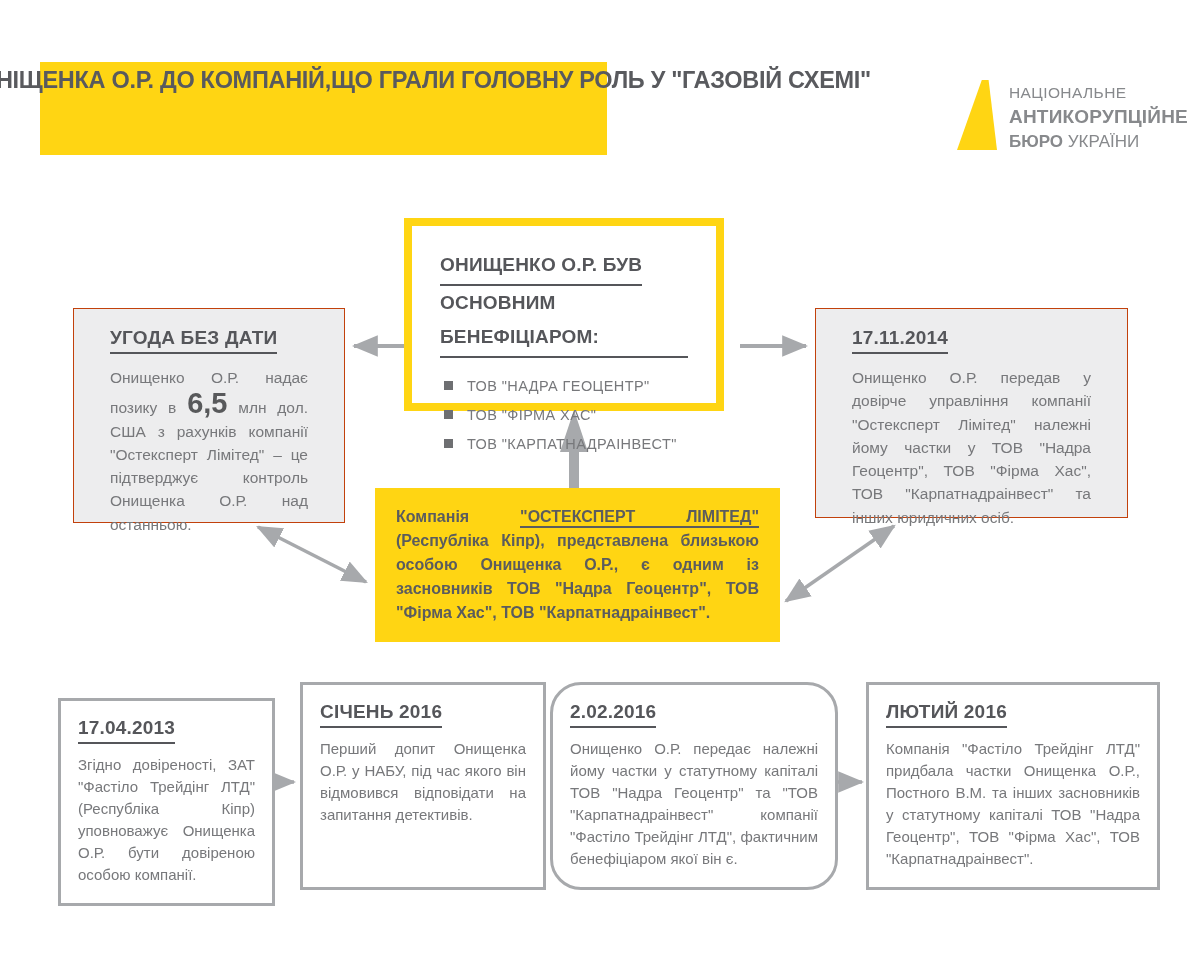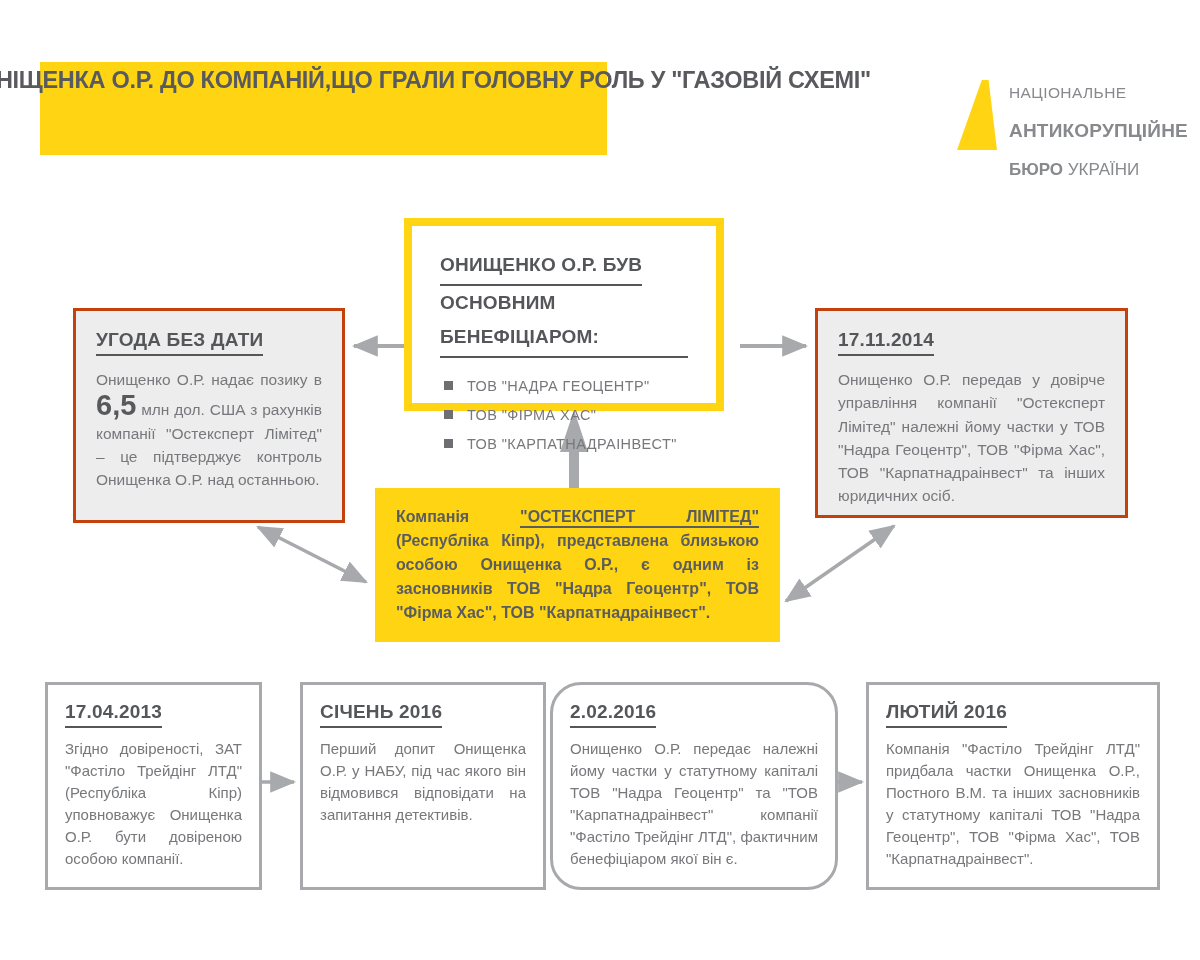--- a/index.html
+++ b/index.html
@@ -16,21 +16,21 @@
   .title-bar .line{
     font-size:23.5px;font-weight:bold;color:#595A5E;line-height:36px;letter-spacing:-0.3px;
     white-space:nowrap;
   }
   .logo{position:absolute;left:957px;top:80px;display:flex;align-items:flex-start;}
   .logo-mark{
     width:40px;height:70px;background:#FFD513;
     clip-path:polygon(62% 0, 79% 0, 100% 100%, 0 100%);
     margin-right:12px;
   }
-  .logo-text{display:flex;flex-direction:column;gap:18px;padding-top:4px;color:#87898C;}
+  .logo-text{display:flex;flex-direction:column;gap:4px;padding-top:4px;color:#87898C;}
   .logo-text .l1{font-size:15.5px;font-weight:normal;letter-spacing:0.4px;}
   .logo-text .l2{font-size:19px;font-weight:bold;letter-spacing:0.2px;}
   .logo-text .l3{font-size:17px;}
   .logo-text .l3 .b{font-weight:bold;}
   .logo-text .l3 .n{font-weight:normal;}
   
   .hbox-title{
     display:inline-block;font-size:19px;font-weight:bold;color:#55565A;
     border-bottom:2px solid #55565A;padding-bottom:3px;letter-spacing:0.2px;
   }
@@ -47,22 +47,22 @@
   .beneficiary ul{list-style:none;margin:20px 0 0 4px;padding:0;}
   .beneficiary li{
     display:flex;align-items:center;margin-bottom:13px;
     font-size:14.5px;color:#77787B;letter-spacing:0.4px;
   }
   .beneficiary .sq{
     width:9px;height:9px;background:#6E6F72;margin-right:14px;flex:0 0 auto;
   }
   
   .graybox{
-    position:absolute;background:#EDEDEE;border:3px solid #c2410c;box-sizing:border-box;
-    padding:18px 20px;
+    position:absolute;background:#EDEDEE;border:1px solid #c2410c;box-sizing:border-box;
+    padding:18px 36px;
   }
   .box-agreement{left:73px;top:308px;width:272px;height:215px;}
   .box-trust{left:815px;top:308px;width:313px;height:210px;}
   .amount-big{font-size:29px;font-weight:bold;color:#58595B;line-height:1;}
   
   .company{
     position:absolute;left:375px;top:488px;width:405px;min-height:150px;
     background:#FFD513;box-sizing:border-box;padding:17px 21px;
   }
   .company .txt{
@@ -70,21 +70,21 @@
   }
   .company .emph{
     font-weight:bold;border-bottom:2px solid #5B5C5E;padding-bottom:1px;
   }
   
   .tbox{
     position:absolute;top:682px;height:208px;background:#ffffff;
     border:3px solid #A7A9AC;box-sizing:border-box;padding:16px 17px;
   }
   .tbox .body-text{font-size:15px;margin-top:10px;line-height:1.47;}
-  .tb1{left:45px;width:217px;}
+  .tb1{left:58px;width:217px;margin-top:16px;}
   .tb2{left:300px;width:246px;}
   .tb3{left:550px;width:288px;border-radius:31px;}
   .tb4{left:866px;width:294px;}
   
   .arrows{position:absolute;left:0;top:0;pointer-events:none;}
   .arrows line{stroke:#A7A9AC;}
 </style>
 </head>
 <body>
 

